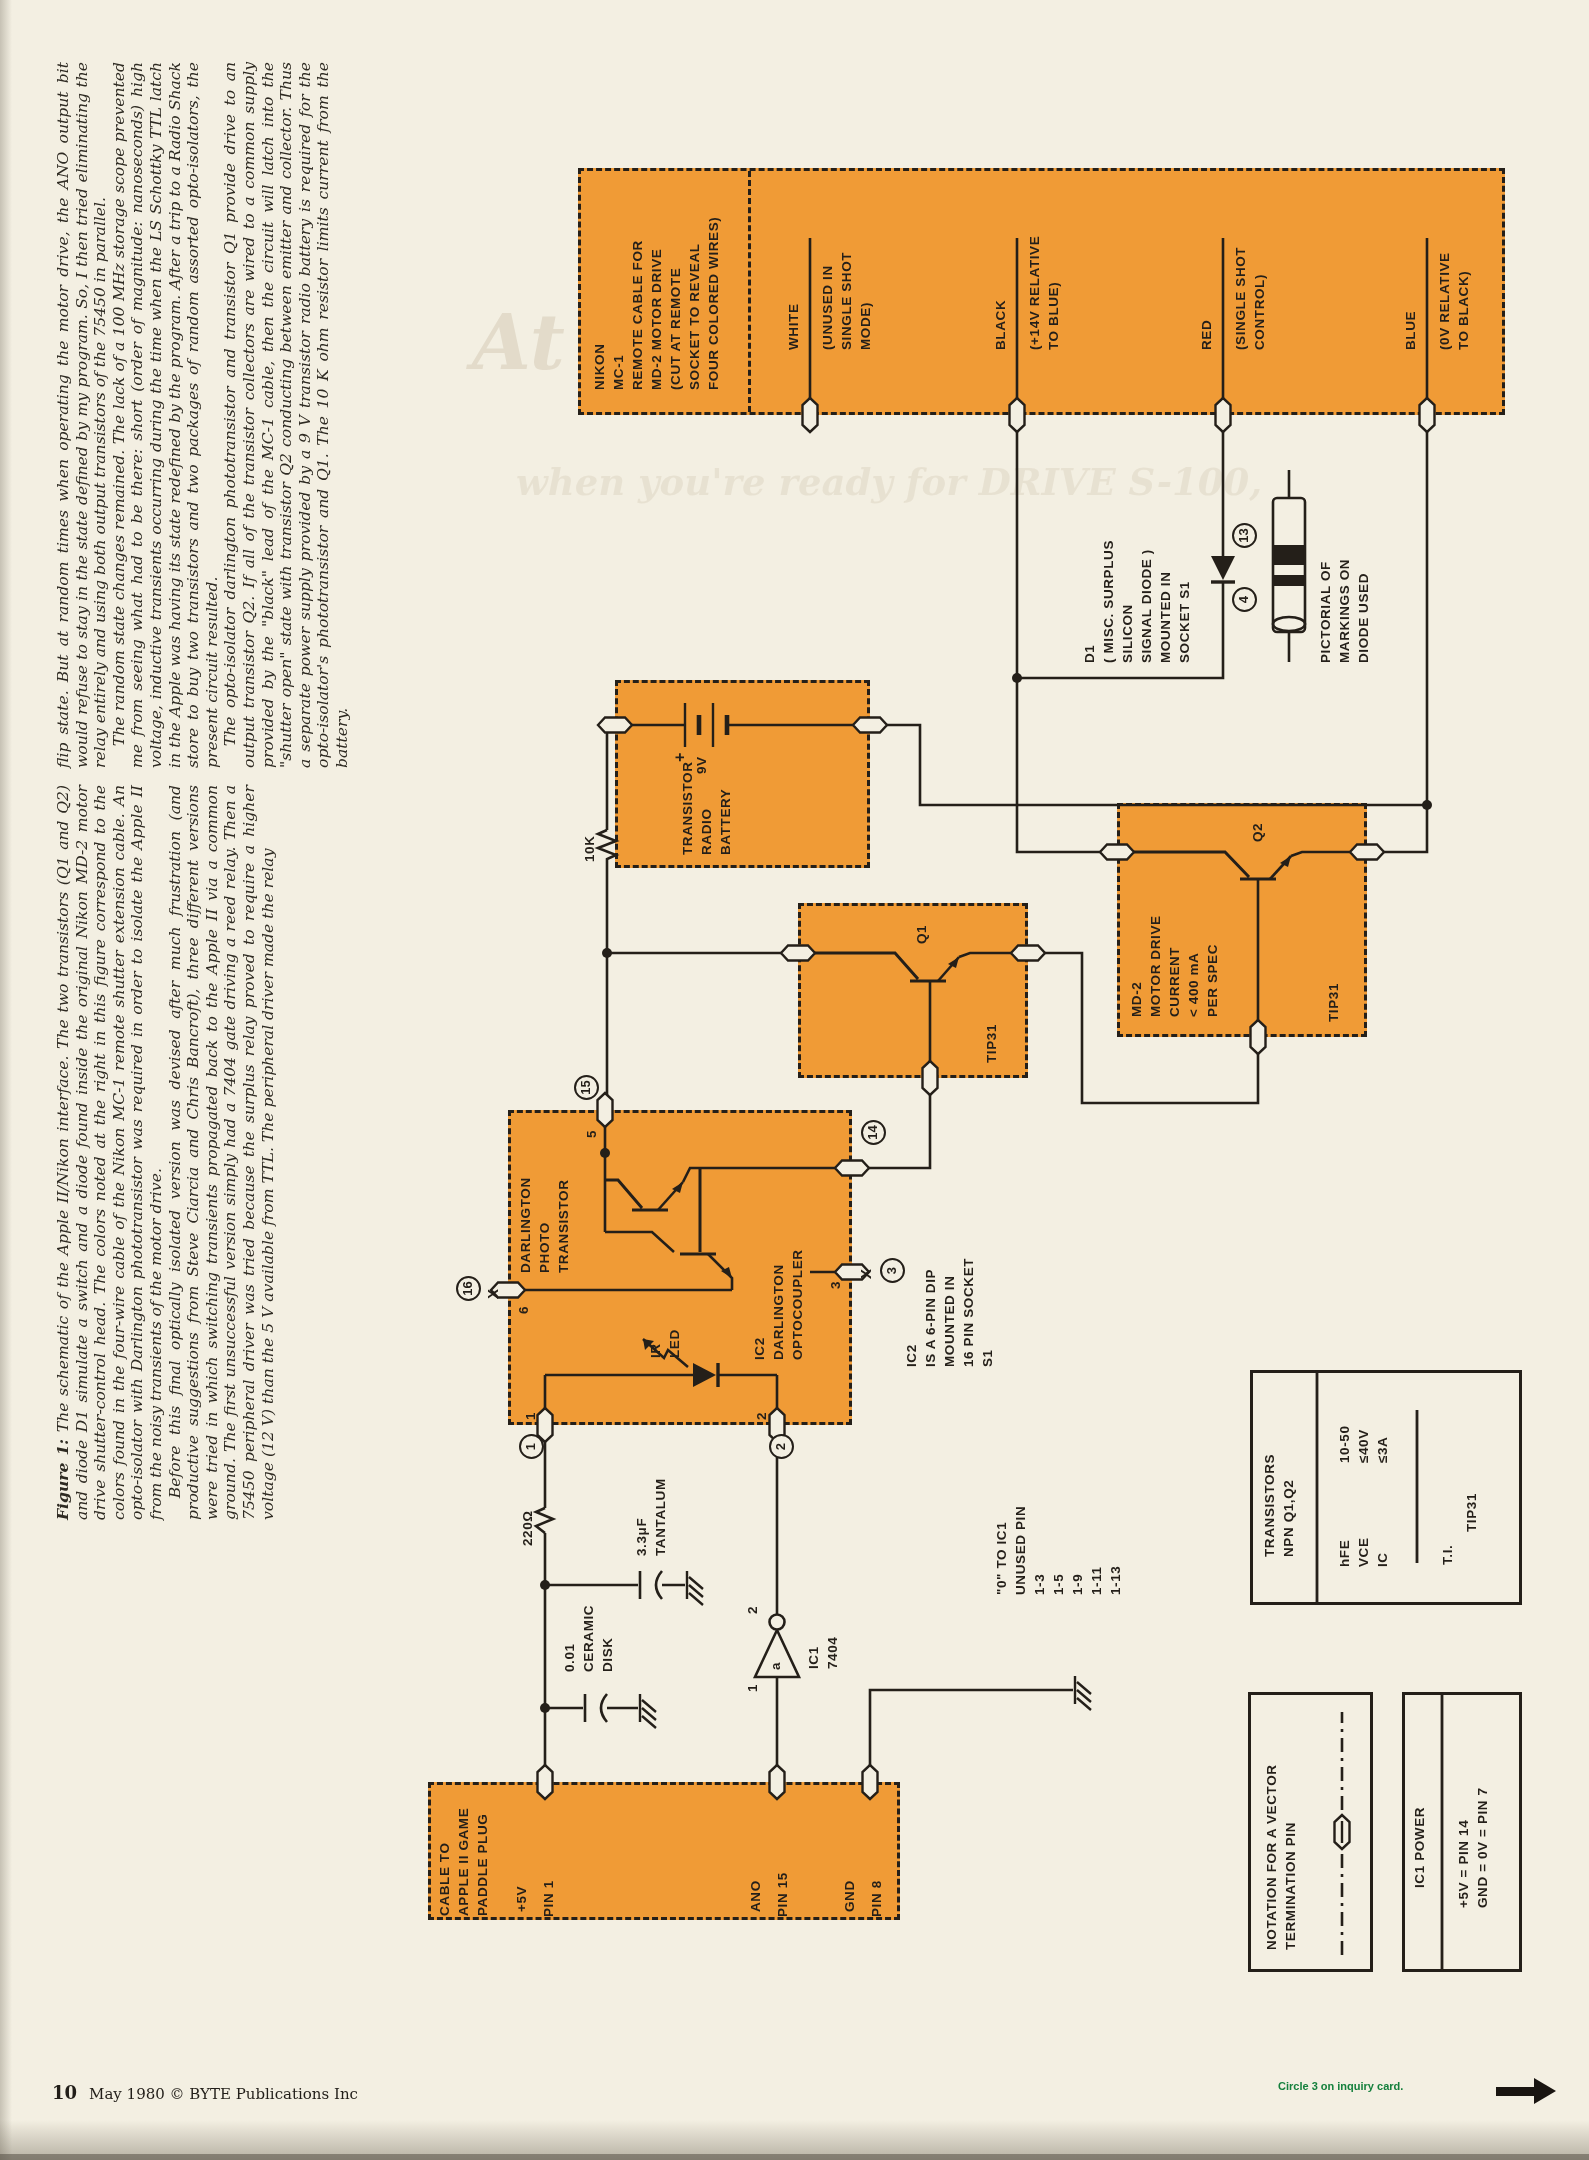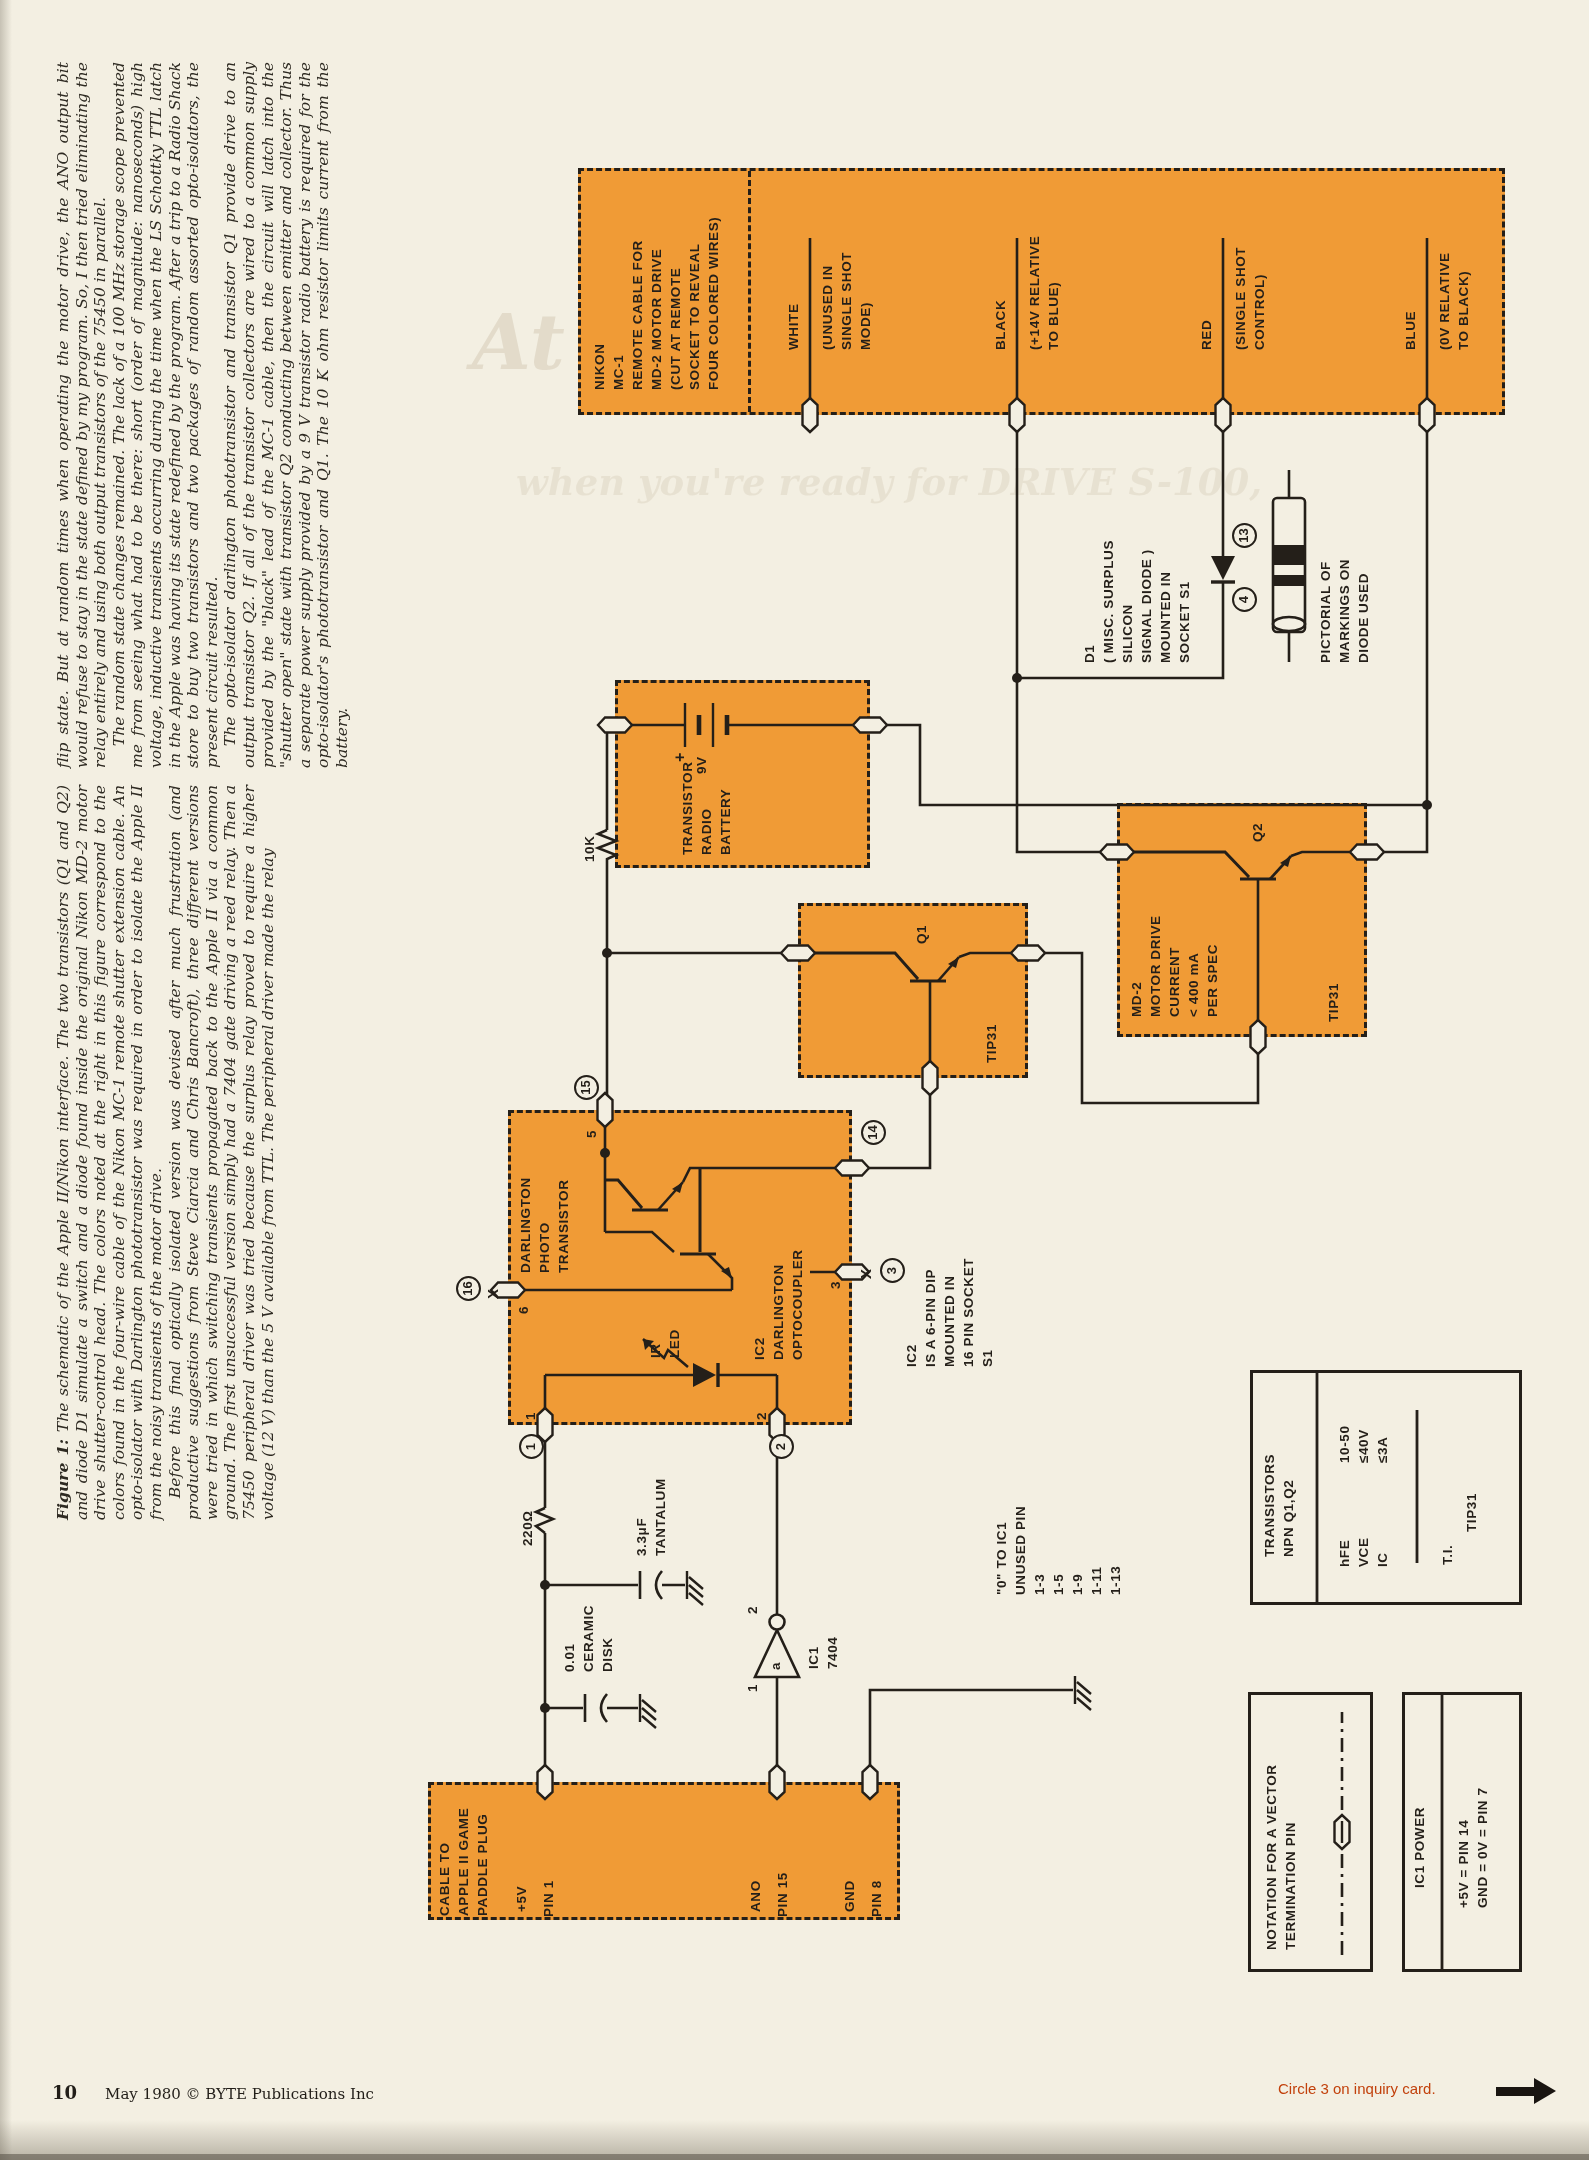--- a/index.html
+++ b/index.html
@@ -31,23 +31,23 @@
   .sl{position:absolute;font-family:"Liberation Sans",sans-serif;font-weight:bold;
       font-size:13.5px;line-height:19px;letter-spacing:.6px;color:#241f19;white-space:pre-line;}
   .circ{position:absolute;width:25px;height:25px;border:2.4px solid #241f19;border-radius:50%;
         background:#f3efe2;box-sizing:border-box;text-align:center;font-family:"Liberation Sans",sans-serif;
         font-weight:bold;font-size:13px;line-height:20px;color:#241f19;}
   .xmark{position:absolute;font-family:"Liberation Sans",sans-serif;font-weight:bold;
          font-size:15px;color:#241f19;}
   
   .foot-l{position:absolute;left:52px;top:2082px;font-family:"DejaVu Serif",serif;
           font-size:15px;color:#211d18;}
-  .foot-l b{font-size:18px;margin-right:28px;}
+  .foot-l b{font-size:18px;margin-right:12px;}
   .foot-r{position:absolute;left:1278px;top:2080px;font-family:"Liberation Sans",sans-serif;
-          font-weight:normal;font-size:15px;color:#c2410c;}
+          font-weight:bold;font-size:11px;color:#15803d;}
   .arrow-shaft{position:absolute;left:1496px;top:2087px;width:40px;height:9px;background:#191511;}
   .arrow-head{position:absolute;left:1534px;top:2078px;width:0;height:0;
           border-left:22px solid #191511;border-top:13px solid transparent;border-bottom:13px solid transparent;}
 </style>
 </head>
 <body>
 
 <div class="page">
 
   <div class="ghost" style="left:472px;top:298px;font-size:76px;opacity:.15;">At Intersystems,</div>

